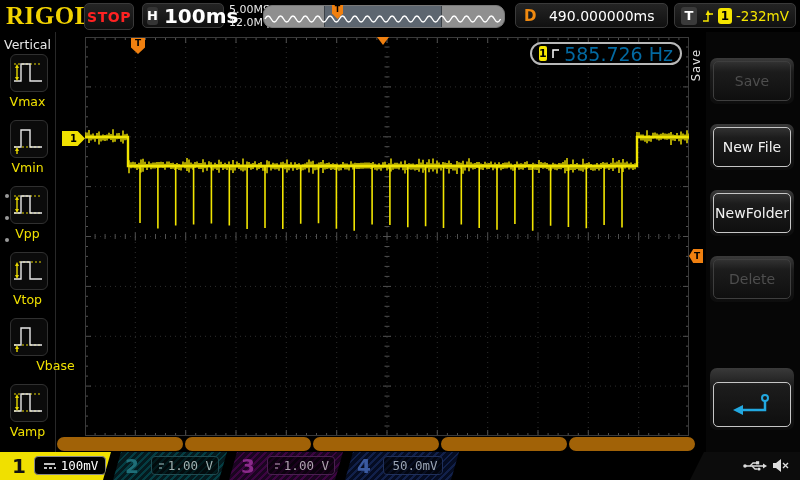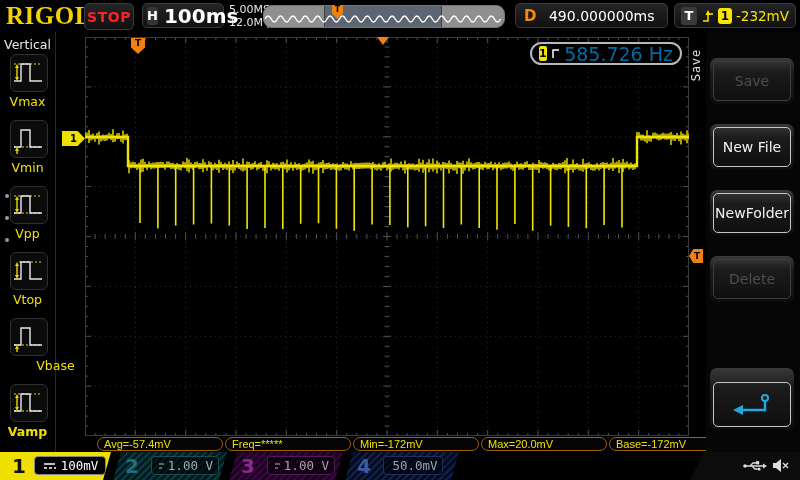--- a/index.html
+++ b/index.html
@@ -59,23 +59,23 @@
   .triglev{left:689px;top:249px;width:14px;height:14px;background:#f08010;z-index:4;
            clip-path:polygon(0 50%,30% 0,100% 0,100% 100%,30% 100%);
            color:#000;font-weight:700;font-size:9px;text-align:center;line-height:14px;padding-left:2px;box-sizing:border-box;}
   .freqbox{left:530px;top:42px;width:152px;height:23px;background:#000;border:2px solid #b8b8b8;
            border-radius:12px;display:flex;align-items:center;gap:5px;padding:0 7px;box-sizing:border-box;z-index:5;}
   .freq-badge{background:#f6e600;border-radius:2px;width:15px;height:15px;color:#000;font-weight:700;
               font-size:11px;display:flex;align-items:center;justify-content:center;}
   .freq-val{color:#0369a1;font-size:19px;white-space:nowrap;}
 
   
-  .meas{top:437px;width:126px;height:14px;background:#050505;border:1px solid #a16207;border-radius:7px;
+  .meas{top:437px;width:126px;height:14px;background:#050505;border:7px solid #a16207;border-radius:7px;
         box-sizing:border-box;color:#f0e000;font-family:Liberation Sans, sans-serif;font-size:11px;
-        line-height:12px;padding-left:6px;white-space:nowrap;overflow:hidden;margin-left:40px;}
+        line-height:12px;padding-left:6px;white-space:nowrap;overflow:hidden;}
 
   
   .rmenu{left:706px;top:32px;width:94px;height:420px;background:#060606;}
   .save-tab{left:689px;top:49px;color:#e0e0e0;font-size:11.5px;writing-mode:vertical-rl;
             transform:rotate(180deg);letter-spacing:1px;}
   .mbtn{left:710px;width:84px;height:46px;border-radius:7px;
         background:linear-gradient(180deg,#3a3a3a 0%,#1c1c1c 30%,#0d0d0d 100%);}
   .mbtn .inner{position:absolute;left:3px;right:3px;top:3px;bottom:3px;border-radius:5px;
         border:1px solid #c6c6c6;display:flex;align-items:center;justify-content:center;
         color:#f2f2f2;font-size:14px;}
@@ -209,21 +209,21 @@
 
   <div class="abs mitem-tile" style="top:384px;">
     <svg width="36" height="36" viewBox="0 0 36 36">
       <path d="M3 9 H31 M3 26 H31" stroke="#e8d800" stroke-width="1" stroke-dasharray="2 2" fill="none"></path>
       <path d="M3 26 H10 V9 H19 V26 H31" stroke="#e8e8e8" stroke-width="1.4" fill="none"></path>
       <line x1="6" y1="12" x2="6" y2="23" stroke="#e8d800" stroke-width="1.4"></line>
       <polygon points="4,13 8,13 6,9" fill="#e8d800"></polygon>
         <polygon points="4,22 8,22 6,26" fill="#e8d800"></polygon>
     </svg>
   </div>
-  <div class="abs mitem-label" style="top:424px;font-weight:bold;">Vamp</div>
+  <div class="abs mitem-label" style="top:424px;">Vamp</div>
 
   <div class="abs sdot" style="top:194px;"></div>
   <div class="abs sdot" style="top:216px;"></div>
   <div class="abs sdot" style="top:238px;"></div>
 
   <svg id="gridsvg" class="abs grat" width="604" height="399">
       <line class="gl" x1="50.3" y1="0" x2="50.3" y2="399"></line>
       <line class="gl" x1="100.7" y1="0" x2="100.7" y2="399"></line>
       <line class="gl" x1="151.0" y1="0" x2="151.0" y2="399"></line>
       <line class="gl" x1="201.3" y1="0" x2="201.3" y2="399"></line>

